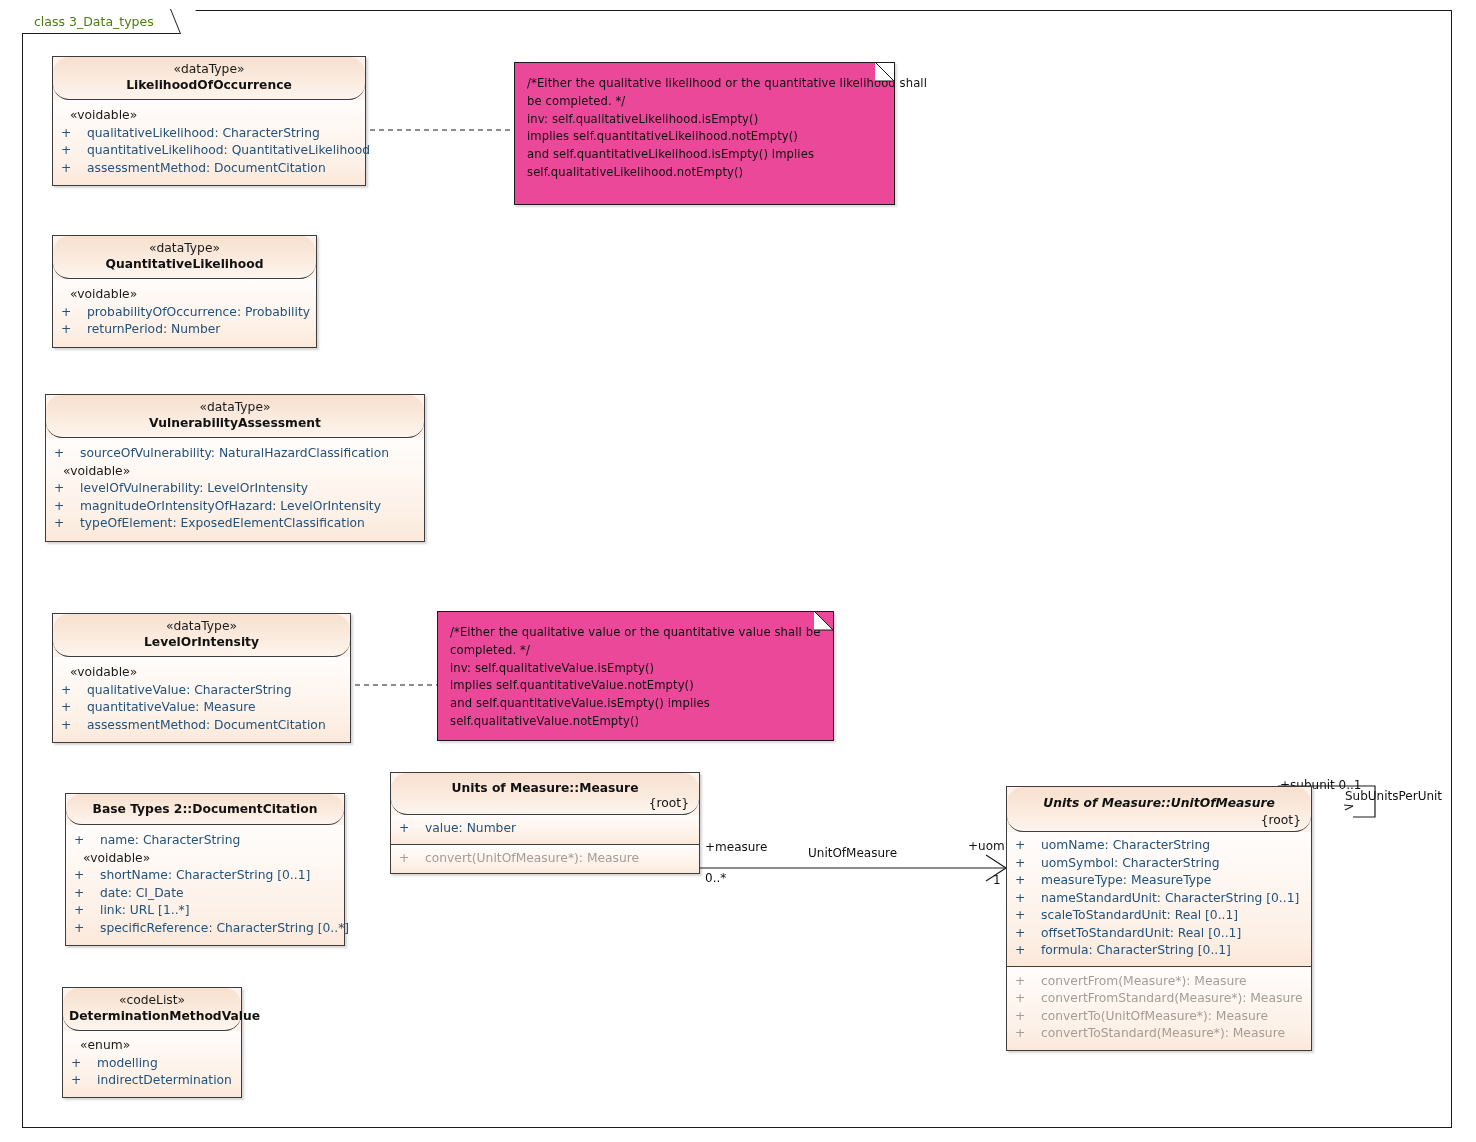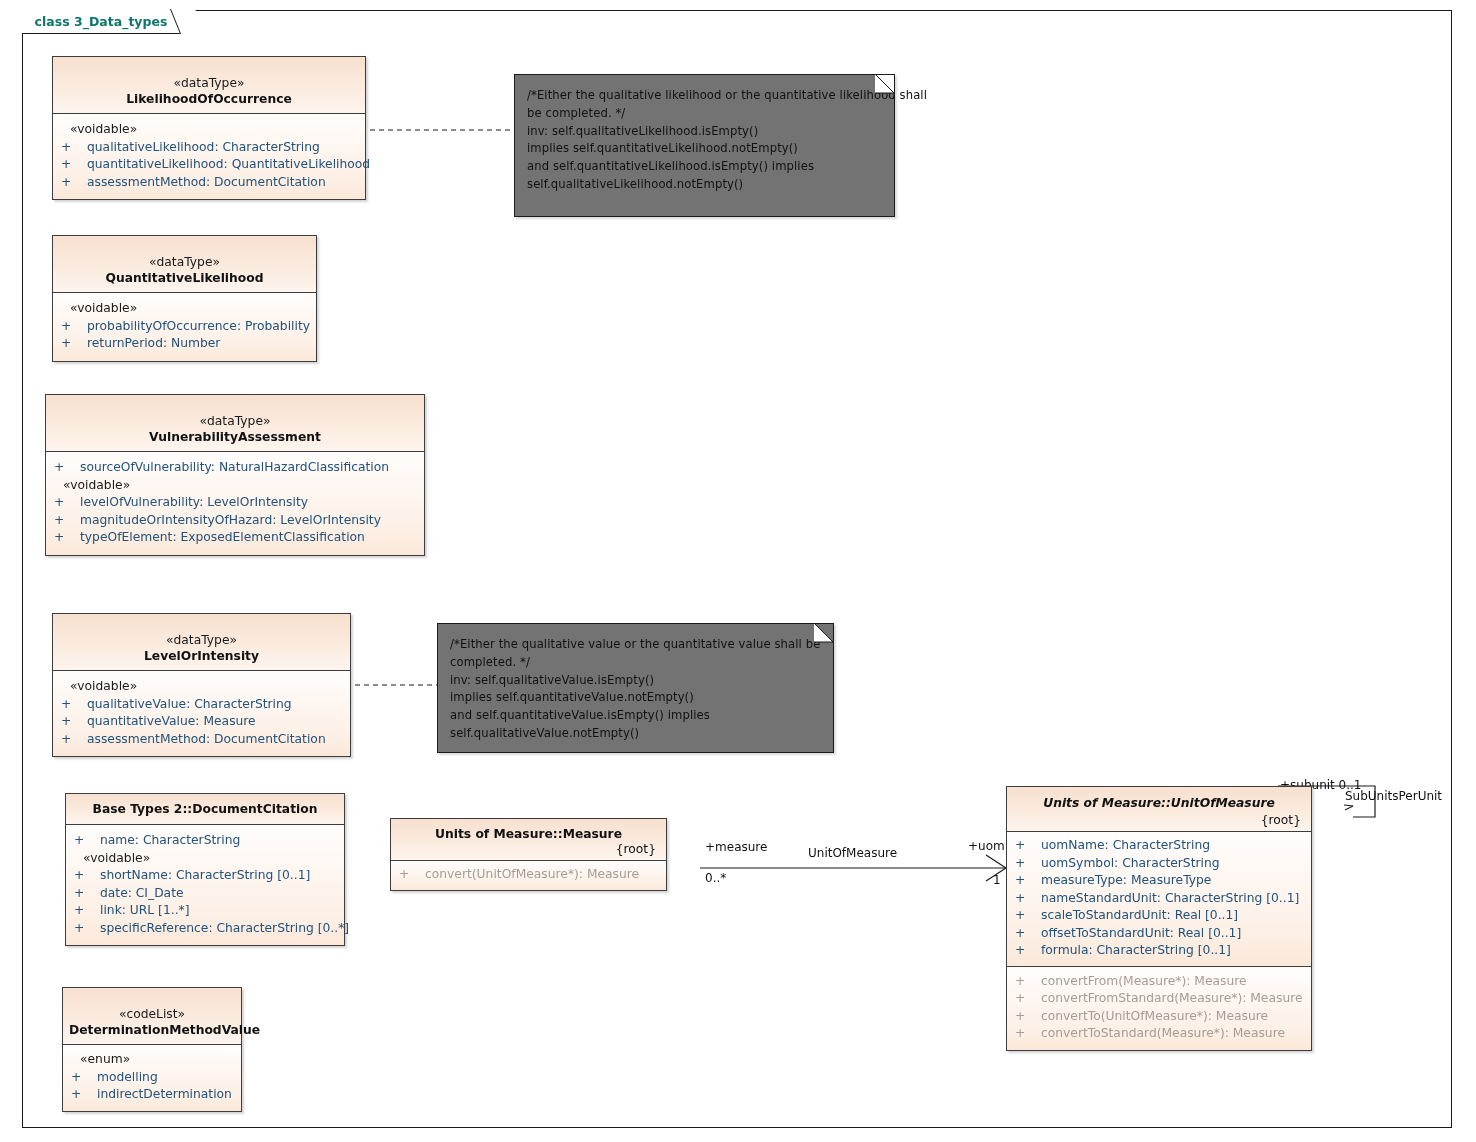--- a/index.html
+++ b/index.html
@@ -38,26 +38,25 @@
     box-sizing: border-box;
     background: #ffffff;
     border: 1px solid #1b1b1b;
     border-left: none;
     border-top: none;
     padding: 0 0 0 12px;
   }
   .frame-tab-inner {
     display: block;
     font-size: 12.5px;
-    font-weight: bold;
-    color: #0f766e;
+    font-weight: normal;
+    color: #4d7c0f;
     line-height: 23px;
     padding-right: 26px;
     white-space: nowrap;
-    text-align: center;
   }
   .frame-tab-cut {
     position: absolute;
     right: -1px;
     top: -1px;
     width: 24px;
     height: 25px;
     background: #ffffff;
     border-left: 1px solid #1b1b1b;
     transform-origin: top left;
@@ -71,22 +70,23 @@
     border: 1px solid #3d3d3d;
     background: #fdf3ec;
     box-shadow: 2px 2px 2px rgba(0,0,0,0.17);
     font-size: 12.3px;
     color: #23527a;
   }
   .uclass .hdr {
     background: linear-gradient(to bottom, #f7e0cf 0%, #fbece0 60%, #fdf5ee 100%);
     border-bottom: 1px solid #3d3d3d;
     text-align: center;
-    padding: 19px 6px 6px 6px;
+    padding: 5px 6px 6px 6px;
     position: relative;
+    border-radius: 16px;
   }
   .uclass .stereo {
     display: block;
     color: #1a1a1a;
     font-size: 12.3px;
     line-height: 15px;
   }
   .uclass .cname {
     display: block;
     color: #111111;
@@ -125,29 +125,28 @@
   .uclass .row.op .vis { color: #a69c95; }
   .uclass .row.stereorow {
     color: #1a1a1a;
     padding-left: 13px;
   }
 
   
   .note {
     position: absolute;
     box-sizing: border-box;
-    background: #737373;
+    background: #ec4899;
     border: 1px solid #1b1b1b;
     box-shadow: 2px 2px 2px rgba(0,0,0,0.15);
     font-size: 11.6px;
     color: #111111;
     padding: 12px 14px 6px 12px;
     line-height: 17.8px;
     letter-spacing: 0.1px;
-    margin-top: 12px;
   }
   .note .fold2 {
     position: absolute;
     top: 0px;
     right: 0px;
     width: 0;
     height: 0;
     border-left: 19px solid transparent;
     border-top: 19px solid #ffffff;
   }
@@ -269,24 +268,27 @@
     <div class="section">
       <span class="row"><span class="vis">+</span><span class="txt">name: CharacterString</span></span>
       <span class="row stereorow">«voidable»</span>
       <span class="row"><span class="vis">+</span><span class="txt">shortName: CharacterString [0..1]</span></span>
       <span class="row"><span class="vis">+</span><span class="txt">date: CI_Date</span></span>
       <span class="row"><span class="vis">+</span><span class="txt">link: URL [1..*]</span></span>
       <span class="row"><span class="vis">+</span><span class="txt">specificReference: CharacterString [0..*]</span></span>
     </div>
   </div>
 
-  <div class="uclass" style="left:390px; top:818px; width:277px;">
+  <div class="uclass" style="left:390px; top:772px; width:310px;">
     <div class="hdr" style="padding-top:7px; padding-bottom:4px;">
       <span class="cname">Units of Measure::Measure</span>
       <span class="rootmark" style="position:static; display:block; text-align:right; padding-right:4px;">{root}</span>
+    </div>
+    <div class="section" style="padding:5px 4px 6px 4px;">
+      <span class="row"><span class="vis">+</span><span class="txt">value: Number</span></span>
     </div>
     <div class="section" style="padding:5px 4px 6px 4px;">
       <span class="row op"><span class="vis">+</span><span class="txt">convert(UnitOfMeasure*): Measure</span></span>
     </div>
   </div>
 
   <div class="uclass" style="left:1006px; top:786px; width:306px;">
     <div class="hdr" style="padding-top:8px; padding-bottom:4px;">
       <span class="cname italic">Units of Measure::UnitOfMeasure</span>
       <span class="rootmark" style="position:static; display:block; text-align:right; padding-right:4px; margin-top:2px;">{root}</span>

